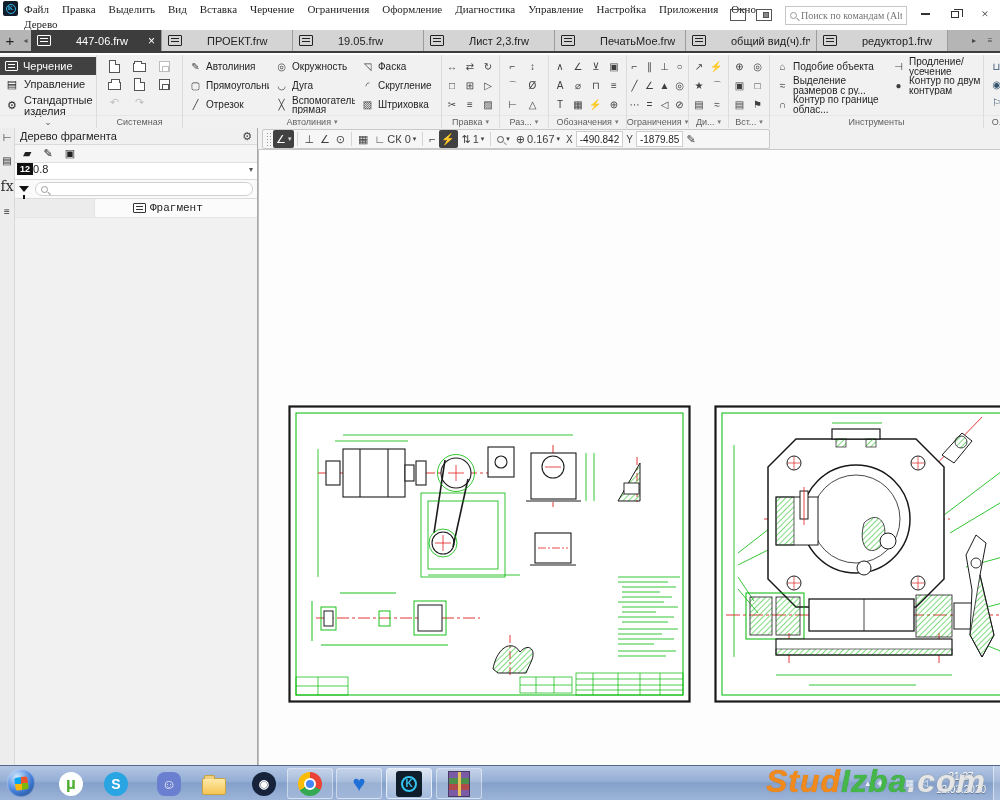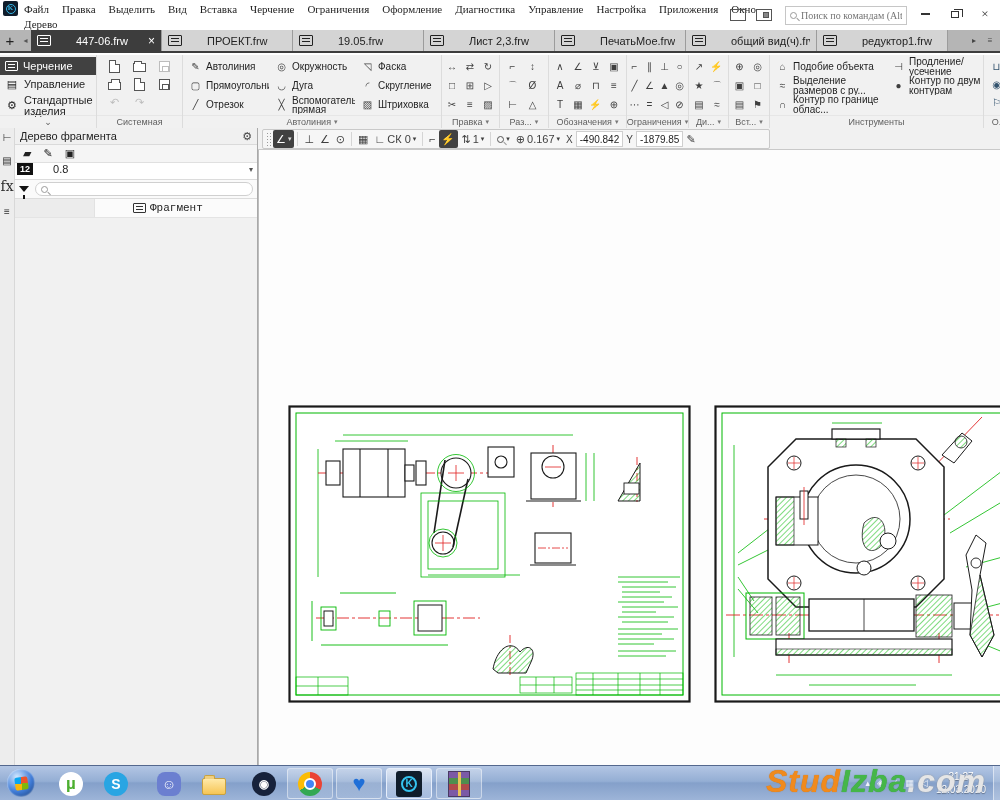--- a/index.html
+++ b/index.html
@@ -101,21 +101,21 @@
   
   .leftstrip { position:absolute; top:128px; left:0; width:15px; bottom:35px; background:#ededed; border-right:1px solid #d8d8d8; display:flex; flex-direction:column; align-items:center; padding-top:4px; gap:12px; }
   .leftstrip .si { font-size:10px; color:#2e2e2e; }
   .leftstrip .si.fx { font-family:"DejaVu Serif",serif; font-size:14px; }
   .treepanel { position:absolute; top:128px; left:15px; width:243px; bottom:35px; background:#f1f1f1; border-right:1px solid #a9a9a9; }
   .tp-header { height:17px; background:#f0f0f0; border-bottom:1px solid #dadada; display:flex; align-items:center; padding:0 5px; }
   .tp-header .ttl { font-size:11px; color:#222; }
   .tp-header .gear { margin-left:auto; font-size:11px; color:#444; }
   .tp-tools { height:18px; background:#f5f5f5; border-bottom:1px solid #e0e0e0; display:flex; align-items:center; gap:12px; padding:0 8px; }
   .tp-tools .ti { font-size:11px; color:#222; }
-  .tp-weight { height:17px; background:#fff; border-bottom:1px solid #dcdcdc; display:flex; align-items:center; padding:0 4px 4px 2px; gap:20px; }
+  .tp-weight { height:17px; background:#fff; border-bottom:1px solid #dcdcdc; display:flex; align-items:center; padding:0 4px 4px 2px; gap:0; }
   .wbadge { background:#111; color:#fff; font-size:9px; padding:1px 3px; font-weight:bold; }
   .tp-weight .dd { margin-left:auto; font-size:8px; color:#555; }
   .tp-filter { height:19px; background:#fafafa; border-bottom:1px solid #dcdcdc; display:flex; align-items:center; gap:6px; padding:0 4px; }
   .funnel { width:0; height:0; border-left:5px solid transparent; border-right:5px solid transparent; border-top:6px solid #111; position:relative; }
   .funnel::after { content:""; position:absolute; left:-1px; top:-1px; width:2px; height:5px; background:#111; top:3px; }
   .tp-search { flex:1; height:14px; border:1px solid #d0d0d0; border-radius:7px; background:#fff; display:flex; align-items:center; padding:0 5px; }
   .tp-row { height:19px; border-bottom:1px solid #e4e4e4; background:#fbfbfb; position:relative; }
   .tp-row .leftcol { position:absolute; left:0; top:0; bottom:0; width:80px; background:#ececec; border-right:1px solid #e2e2e2; }
   .tp-row .content { position:absolute; top:0; bottom:0; display:flex; align-items:center; gap:4px; font-size:11px; color:#222; }
   .exp { font-size:7px; color:#555; }

